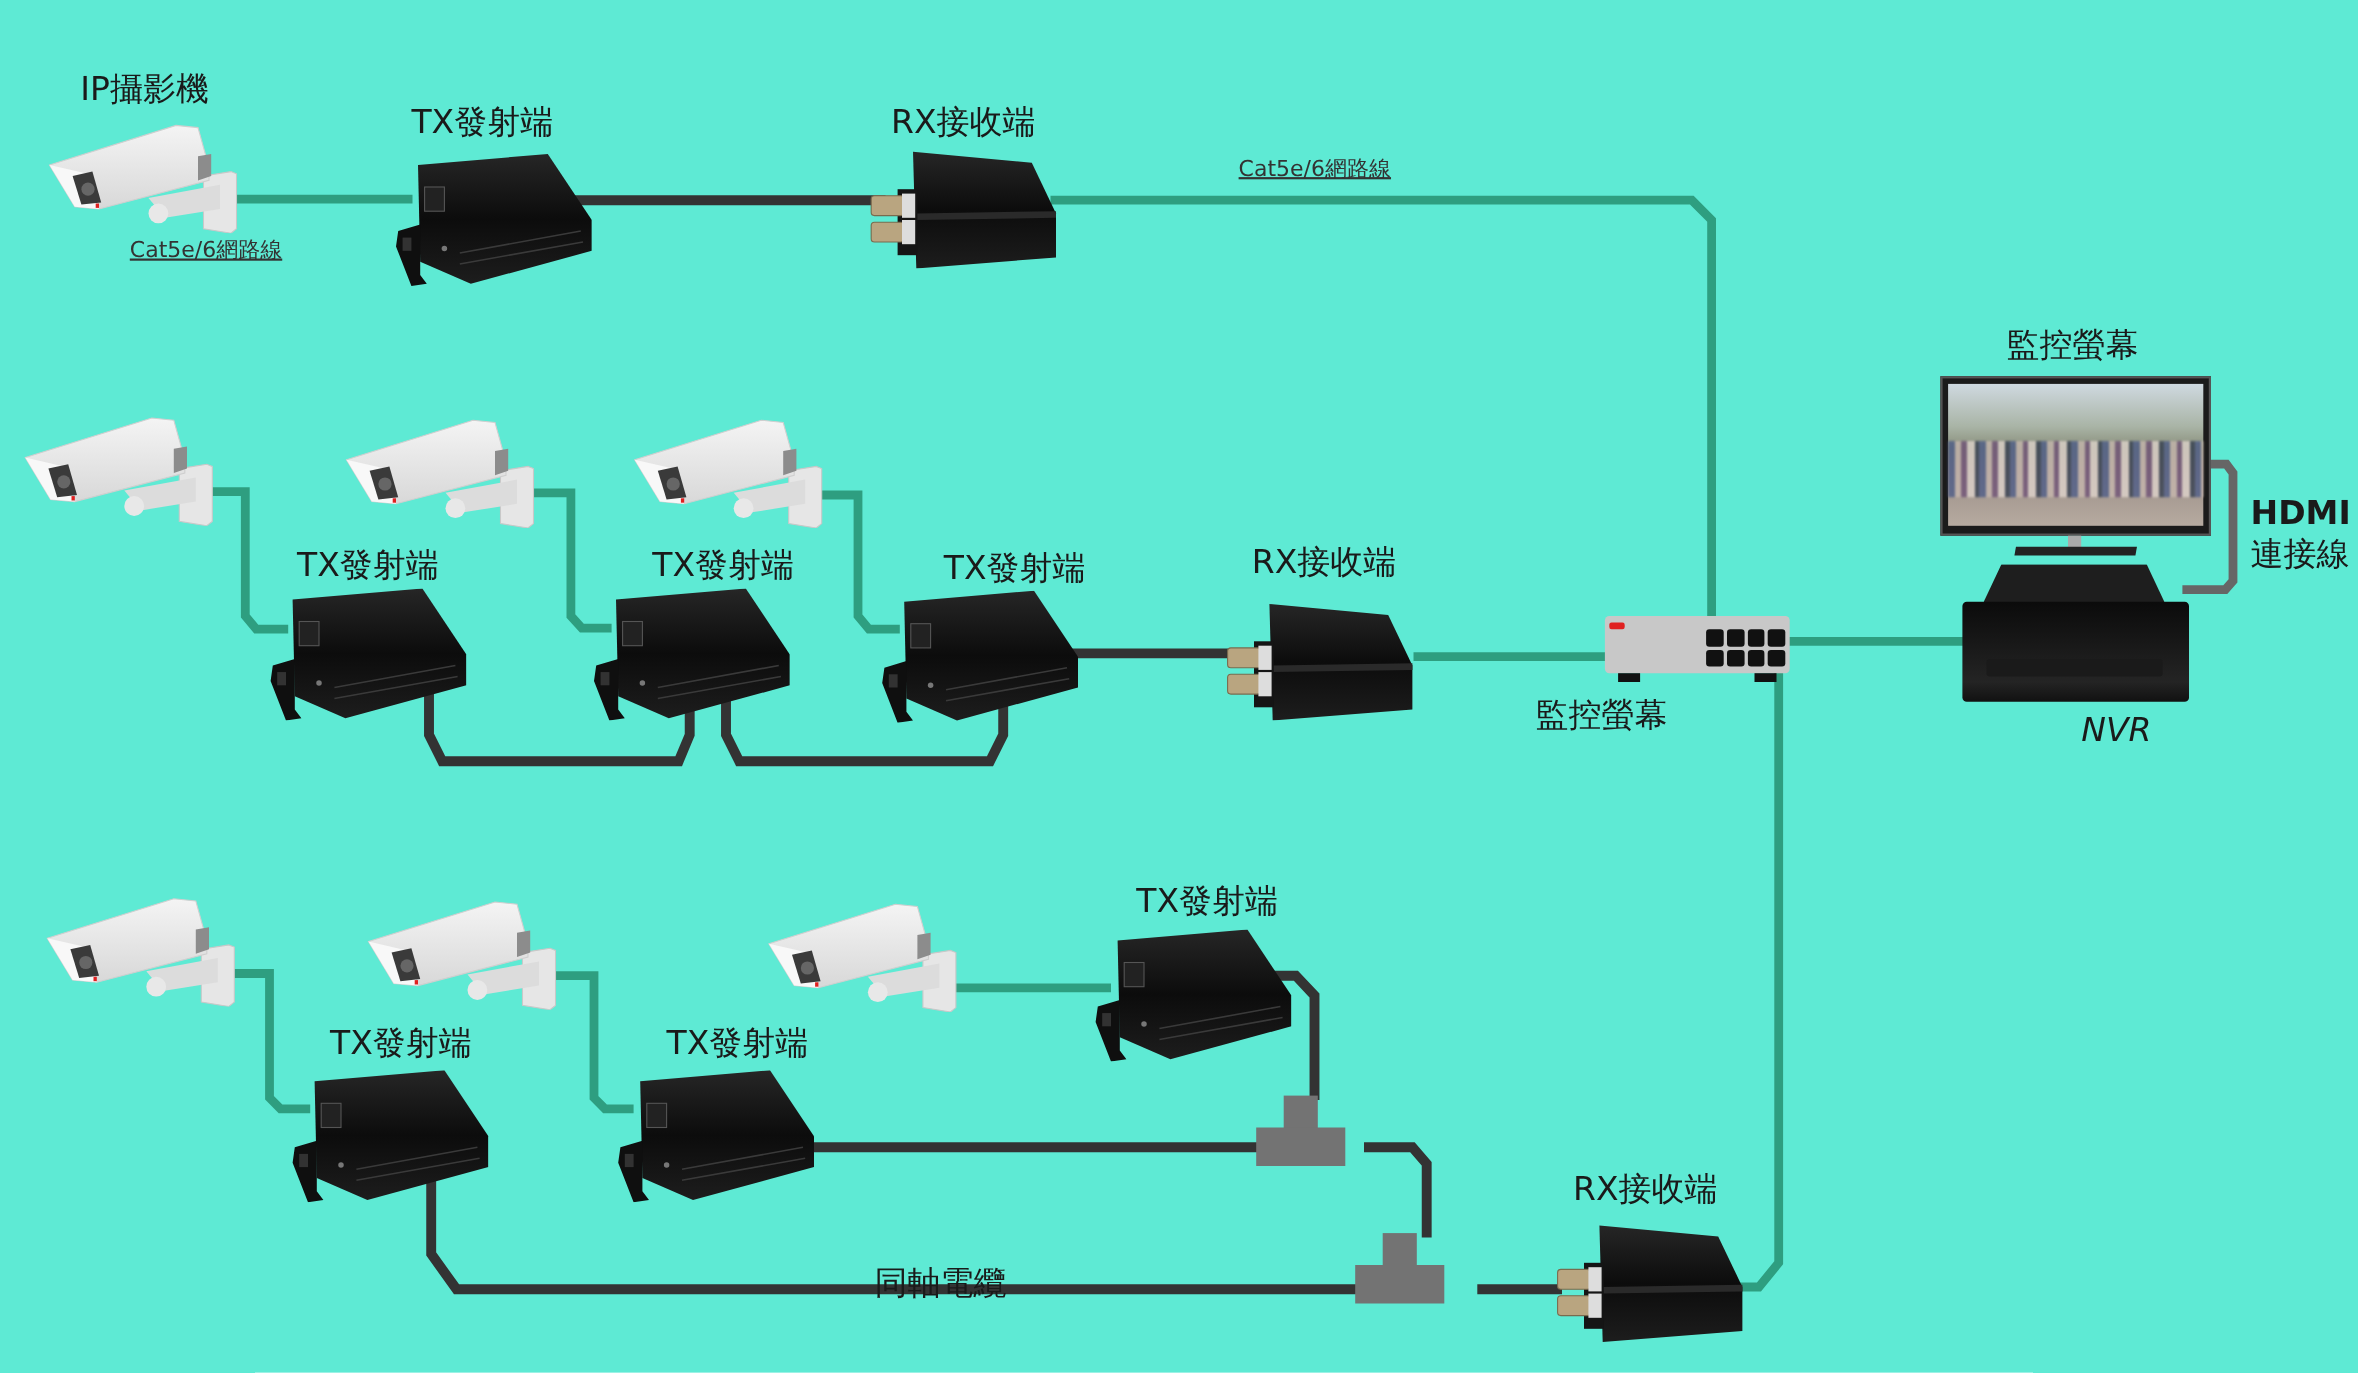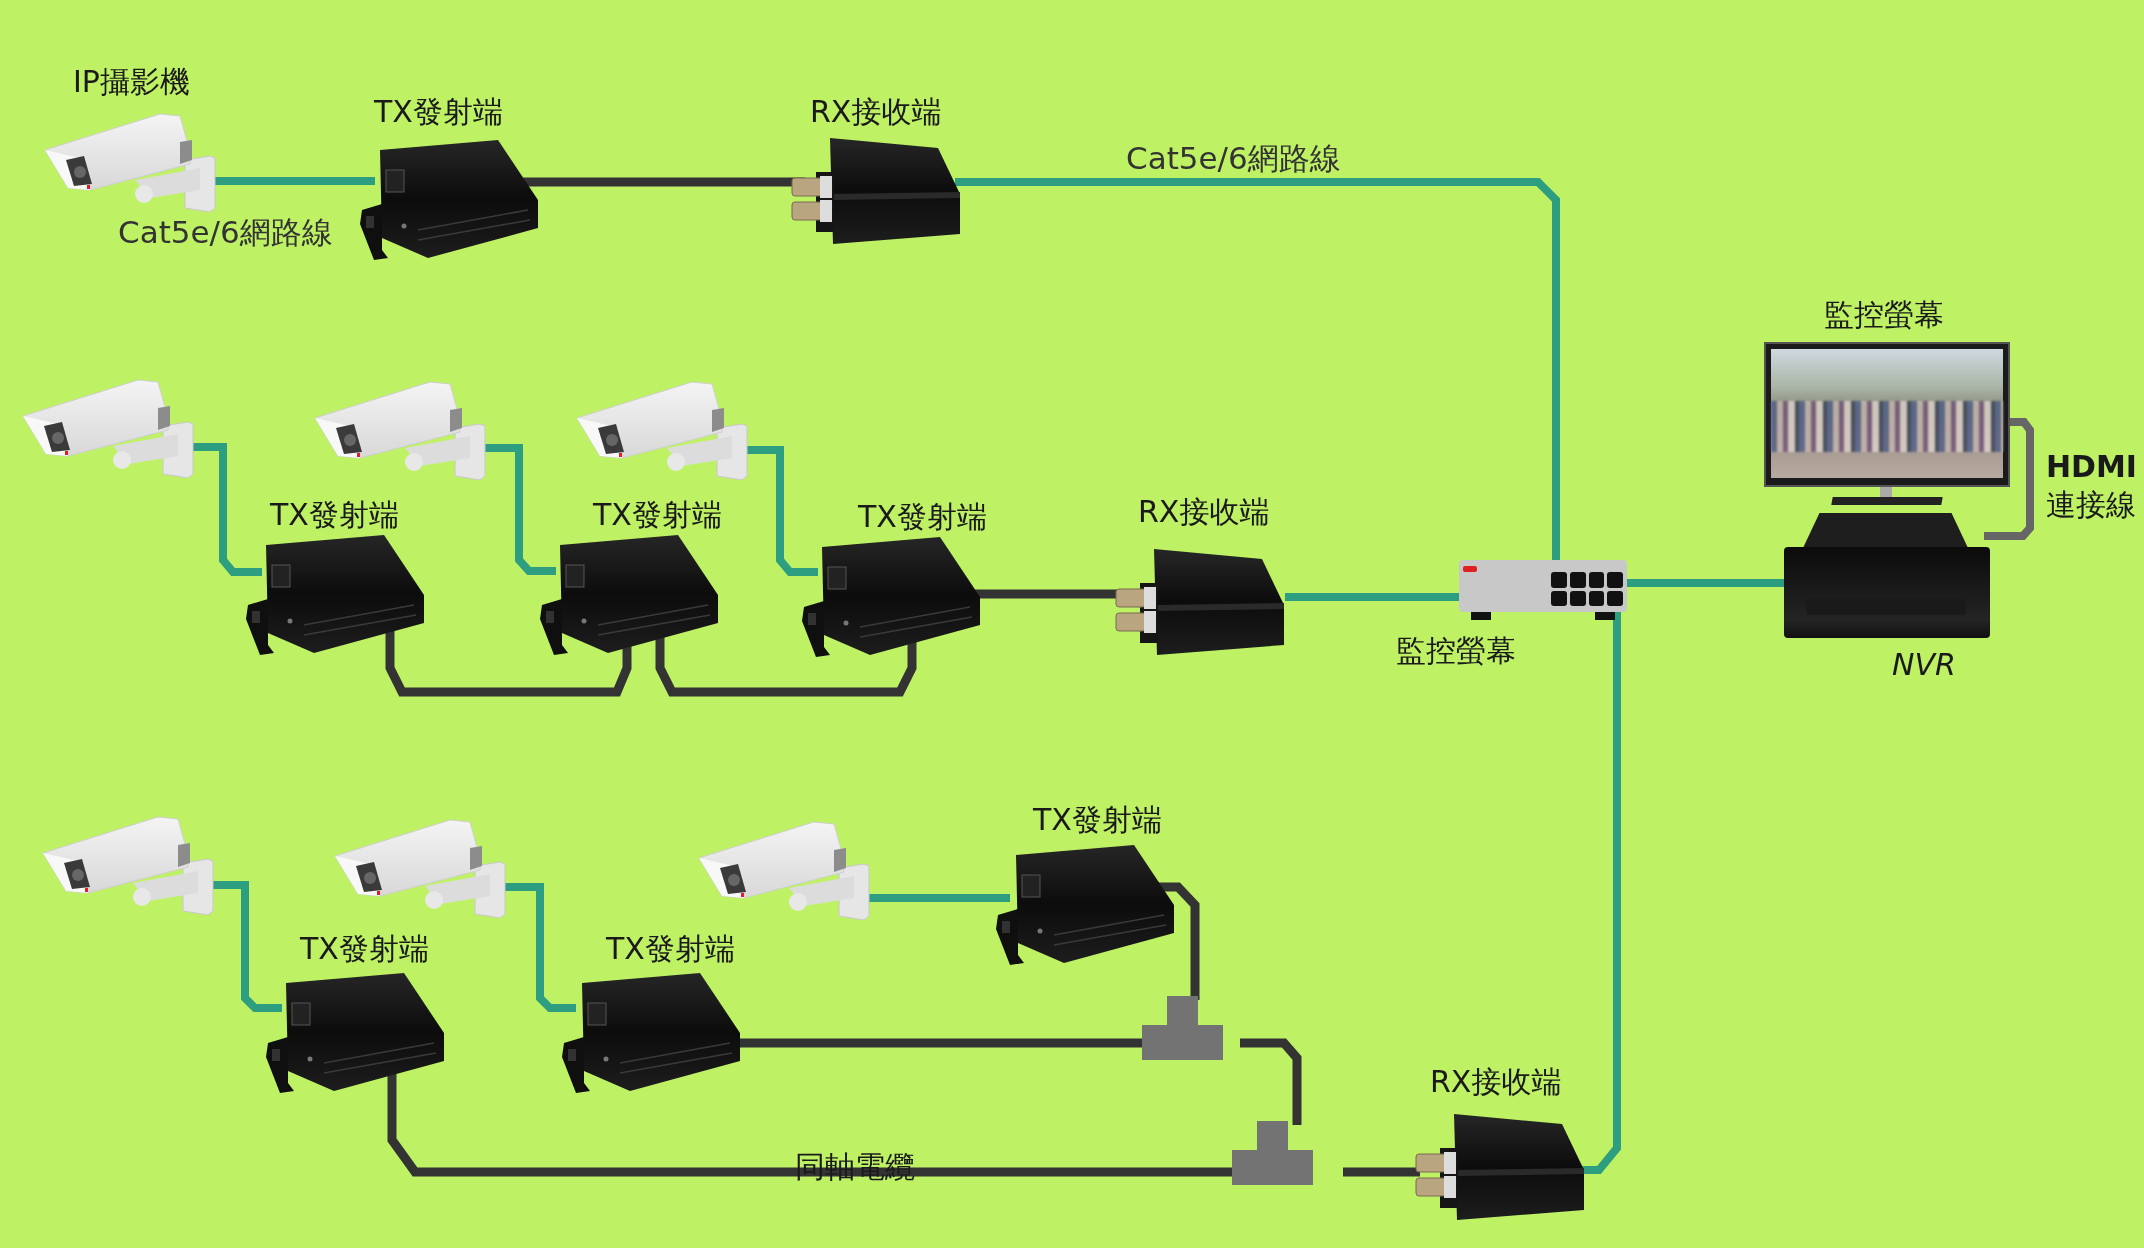--- a/index.html
+++ b/index.html
@@ -1,19 +1,19 @@
 <!DOCTYPE html>
 <html><head>
 <meta charset="utf-8">
 <style>
   html,body{margin:0;padding:0;background:#ffffff;}
-  #stage{position:relative;width:2144px;height:1248px;overflow:hidden;background:#bef264;font-family:"DejaVu Sans","Liberation Sans",sans-serif;}
+  #stage{position:relative;width:2144px;height:1248px;overflow:hidden;background:#5eead4;font-family:"DejaVu Sans","Liberation Sans",sans-serif;}
   svg#wires{position:absolute;left:0;top:0;}
   .lbl{position:absolute;color:#1a1a1a;font-size:30px;white-space:nowrap;line-height:1;}
-  .lbl.sm{font-size:31px;color:#333;}
+  .lbl.sm{font-size:20px;color:#333;text-decoration:underline;}
   .dev{position:absolute;}
   .cam{position:absolute;width:190px;height:100px;}
   .box{position:absolute;}
 </style>
 </head>
 <body>
 
 <div id="stage">
 
   <svg id="wires" width="2144" height="1248" viewBox="0 0 2144 1248">

